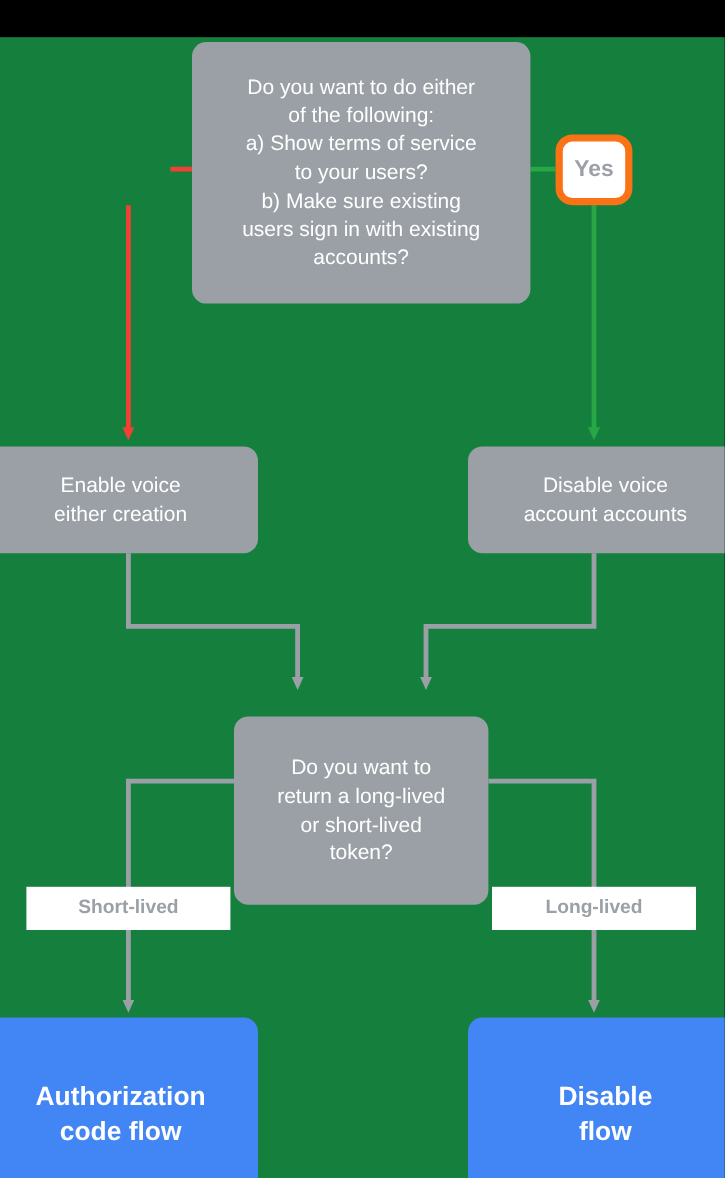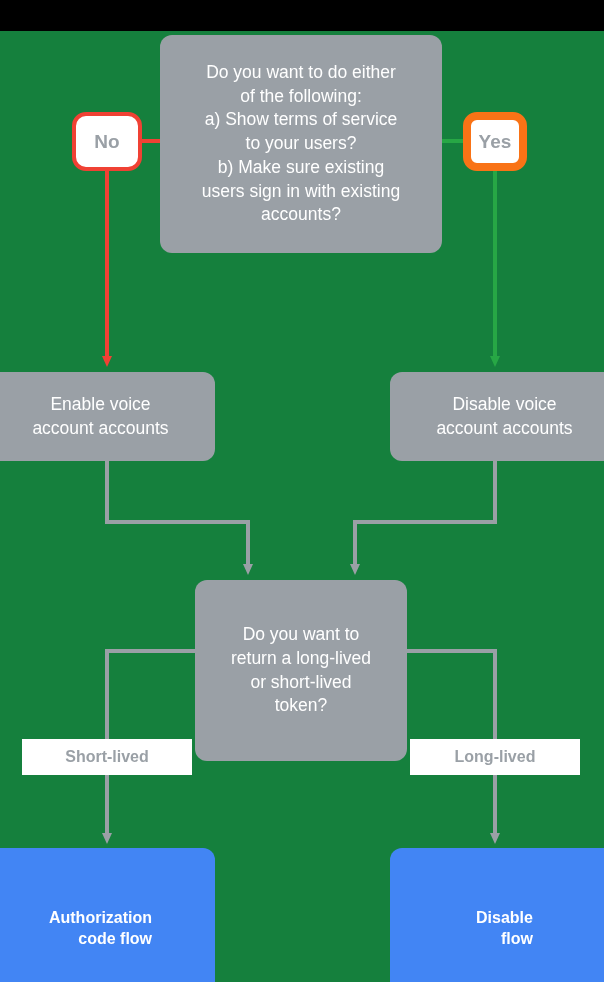--- a/index.html
+++ b/index.html
@@ -46,44 +46,43 @@
     line-height: 1.36;
     color: #ffffff;
     white-space: pre-line;
     padding: 0 10px;
   }
   .node-terminal {
     background: #4285f4;
     border-radius: 12px;
   }
   .node-terminal .txt {
-    font-size: 16px;
+    font-size: 22px;
     font-weight: bold;
     line-height: 1.3;
     color: #ffffff;
     white-space: pre-line;
-    text-align: right;
   }
   .badge {
     position: absolute;
     box-sizing: border-box;
     background: #ffffff;
     border-radius: 14px;
     display: flex;
     align-items: center;
     justify-content: center;
     z-index: 4;
   }
   .badge .txt {
     font-size: 19px;
     font-weight: bold;
     color: #9aa0a6;
   }
   .badge-no { border: 4px solid #f04134; }
-  .badge-yes { border: 8px solid #f97316; }
+  .badge-yes { border: 6px solid #f97316; }
 
   .edge-label {
     position: absolute;
     box-sizing: border-box;
     background: #ffffff;
     display: flex;
     align-items: center;
     justify-content: center;
     z-index: 3;
   }
@@ -147,39 +146,36 @@
   <div class="node node-decision" style="left:160px; top:4px; width:282px; height:218px;">
     <span class="txt">Do you want to do either
 of the following:
 a) Show terms of service
 to your users?
 b) Make sure existing
 users sign in with existing
 accounts?</span>
   </div>
 
-  <div class="badge badge-no" style="left:72px; top:81px; width:70px; height:59px;">
-    <span class="txt">No</span>
-  </div>
 
   <div class="badge badge-yes" style="left:463px; top:81px; width:64px; height:59px;">
     <span class="txt">Yes</span>
   </div>
 
   <div class="node node-process" style="left:-14px; top:341px; width:229px; height:89px;">
     <span class="txt">Enable voice
-account accounts</span>
+either creation</span>
   </div>
 
   <div class="node node-process" style="left:390px; top:341px; width:229px; height:89px;">
     <span class="txt">Disable voice
 account accounts</span>
   </div>
 
-  <div class="node node-decision" style="left:195px; top:549px; width:212px; height:181px;">
+  <div class="node node-decision" style="left:195px; top:566px; width:212px; height:157px;">
     <span class="txt">Do you want to
 return a long-lived
 or short-lived
 token?</span>
   </div>
 
   <div class="edge-label" style="left:410px; top:708px; width:170px; height:36px;">
     <span class="txt">Long-lived</span>
   </div>
 

